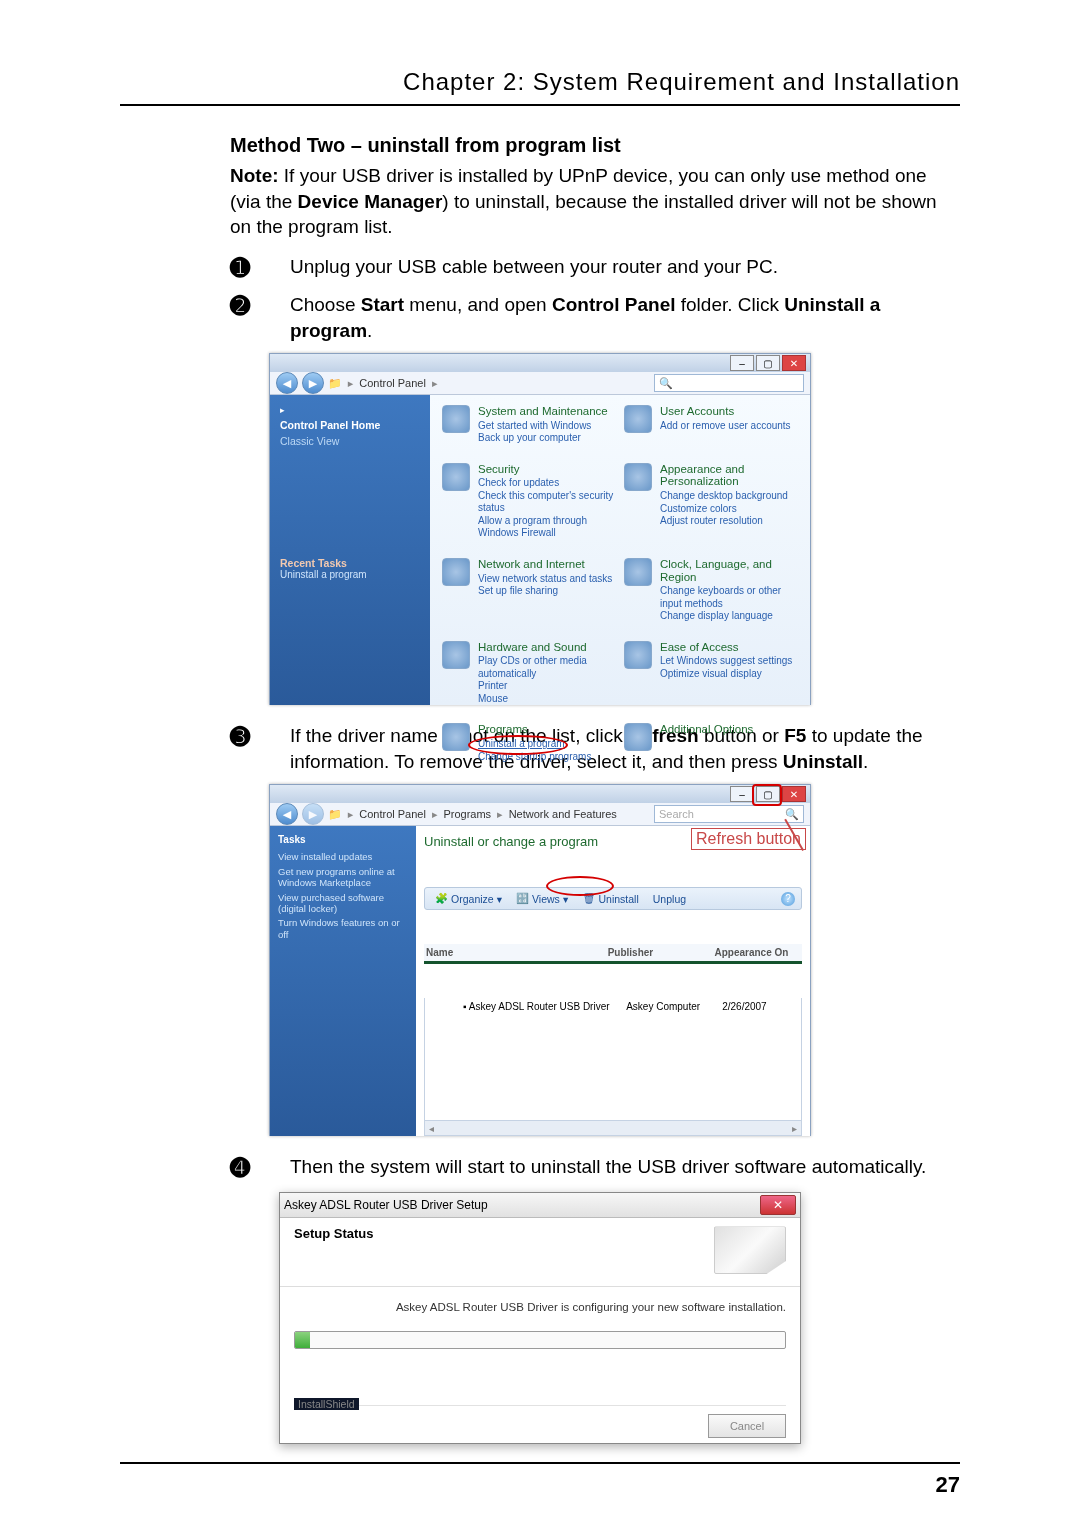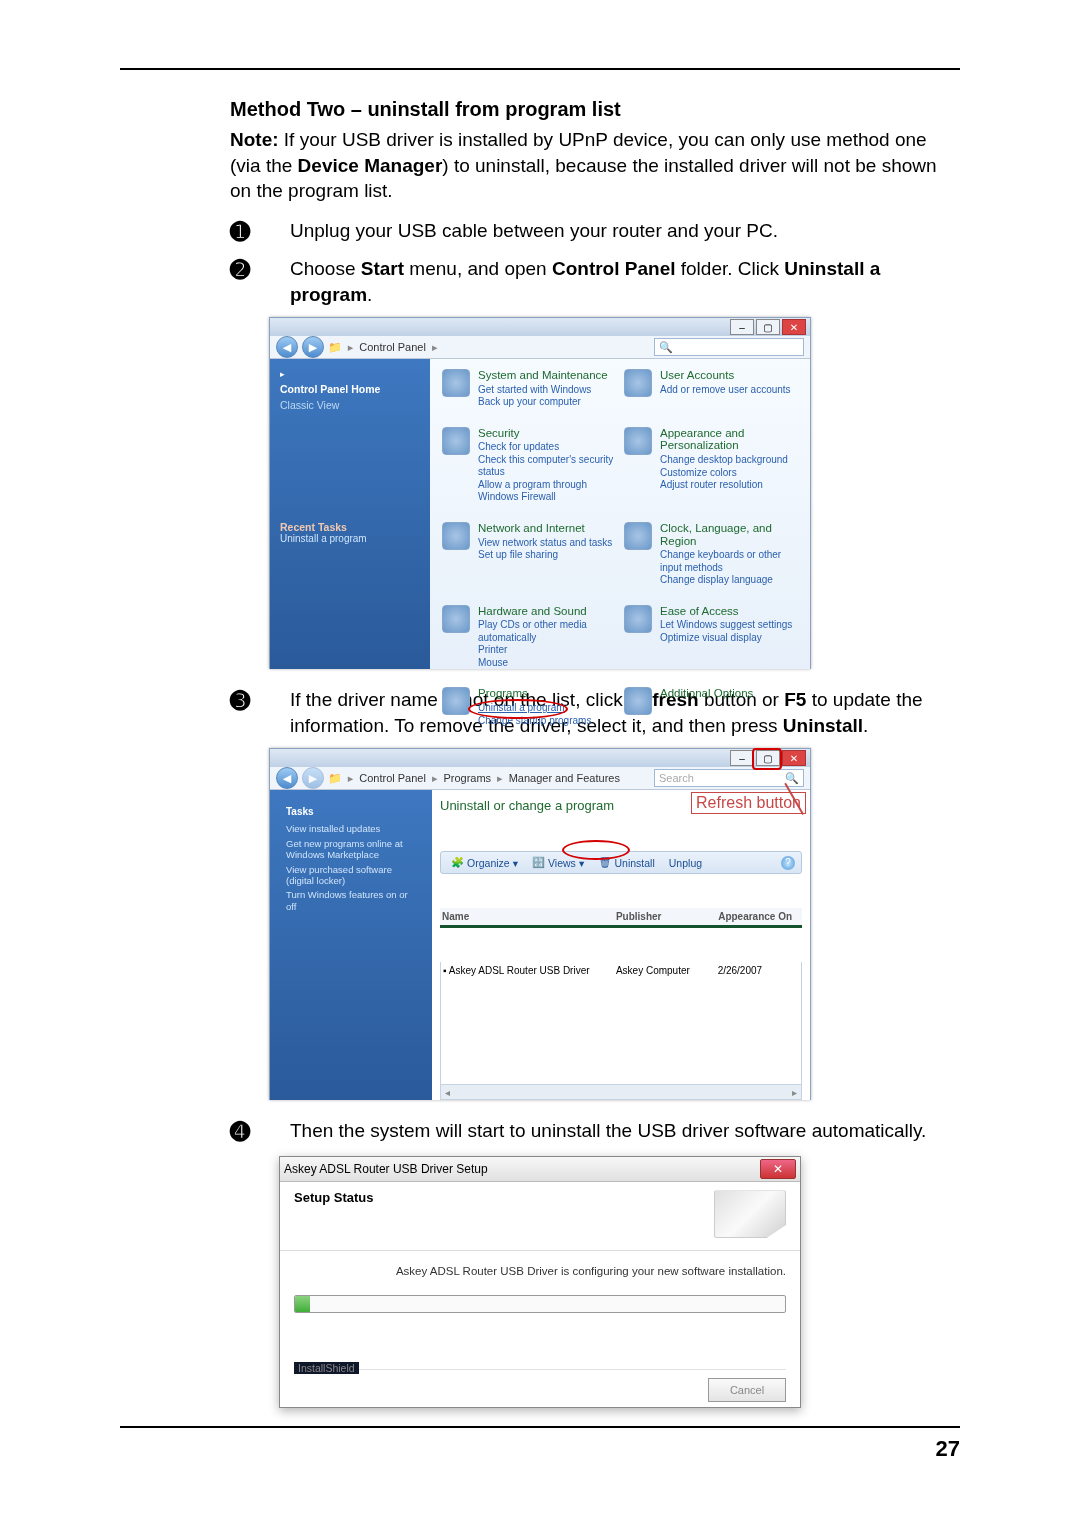--- a/index.html
+++ b/index.html
@@ -128,21 +128,21 @@
   .redoval {
     position:absolute; border:2px solid #d40000; border-radius:50%;
     width:96px; height:16px;
     pointer-events:none;
   }
 
   
   .fig2 { width: 540px; height: 350px; }
   .pfside {
     width:130px; background:linear-gradient(#3e78c0,#2a5a9a);
-    color:#fff; padding:16px; font-size:10px;
+    color:#fff; padding:8px; font-size:10px;
   }
   .pfside .t { font-weight:bold; margin-bottom:6px;}
   .pfside a { display:block; color:#cfe4fa; margin:3px 0; font-size:9.5px; text-decoration:none; line-height:1.2;}
   .pfmain { flex:1; padding:4px 8px 0 8px; display:flex; flex-direction:column;gap:34px;}
   .pfh1 { color:#1e6a2f; font-size:13px; margin:4px 0 4px 0;}
   .pfh2 { color:#666; font-size:9.5px; margin-bottom:6px;}
   .toolbar {
     background:linear-gradient(#eaf2fb,#d8e5f4);
     border:1px solid #b7c9de; border-radius:3px;
     display:flex; align-items:center; gap:6px;
@@ -163,21 +163,21 @@
     position:absolute; border:2px solid #d40000; border-radius:4px;
     width:26px; height:18px; pointer-events:none;
   }
   .columns {
     display:grid; grid-template-columns: 1.7fr 1fr .8fr;
     font-size:10px; color:#555; border-bottom:3px solid #14532d;
     padding:3px 2px; background:#f3f7fc;font-weight:bold;
   }
   .datarow {
     display:grid; grid-template-columns: 1.7fr 1fr .8fr;
-    font-size:10px; padding:3px 2px;
+    font-size:10px; padding:3px 2px;margin-left:36px;
   }
   .pflistarea {
     flex:1; border:1px solid #c5d2e3; border-top:none; background:#fff;
     position:relative; overflow:hidden;
   }
   .hscroll {
     position:absolute; left:0; right:0; bottom:0; height:14px;
     background:#e7edf5; border-top:1px solid #c5d2e3;
     display:flex; justify-content:space-between; align-items:center;
     font-size:10px; color:#888; padding:0 4px;
@@ -252,20 +252,21 @@
     margin-top:14px;
   }
   .page-num {
     text-align:right; font-size:22px; font-weight:bold; margin-top:6px;
   }
 </style>
 </head>
 <body>
 
 <div class="page">
+  <div class="hdr-title">Chapter 2: System Requirement and Installation</div>
   <hr class="hdr-rule">
 
   <div class="body-col">
     <div class="method">Method Two – uninstall from program list</div>
 
     <div class="note">
       <b>Note:</b><span> If your USB driver is installed by UPnP device, you can only use method one (via the </span><b>Device Manager</b><span>) to uninstall, because the installed driver will not be shown on the program list.</span>
     </div>
 
     <div class="step-row">
@@ -414,21 +415,21 @@
     <div class="maxoval" style="right:28px; top:-1px;"></div>
     <div class="addr">
       <div class="navbtn">◀</div>
       <div class="navbtn" style="opacity:.5">▶</div>
       <span>📁</span>
       <span class="sep">▸</span>
       <span class="crumb">Control Panel</span>
       <span class="sep">▸</span>
       <span class="crumb">Programs</span>
       <span class="sep">▸</span>
-      <span class="crumb">Manager and Features</span>
+      <span class="crumb">Network and Features</span>
       <span class="spacer"></span>
       <div class="srch" title="Search">
         <span style="color:#aaa">Search</span>
         <span style="margin-left:auto">🔍</span>
       </div>
     </div>
     <div class="cpbody" style="background:#fff;">
       <div class="pfside">
         <div class="t">Tasks</div>
         <a>View installed updates</a>

